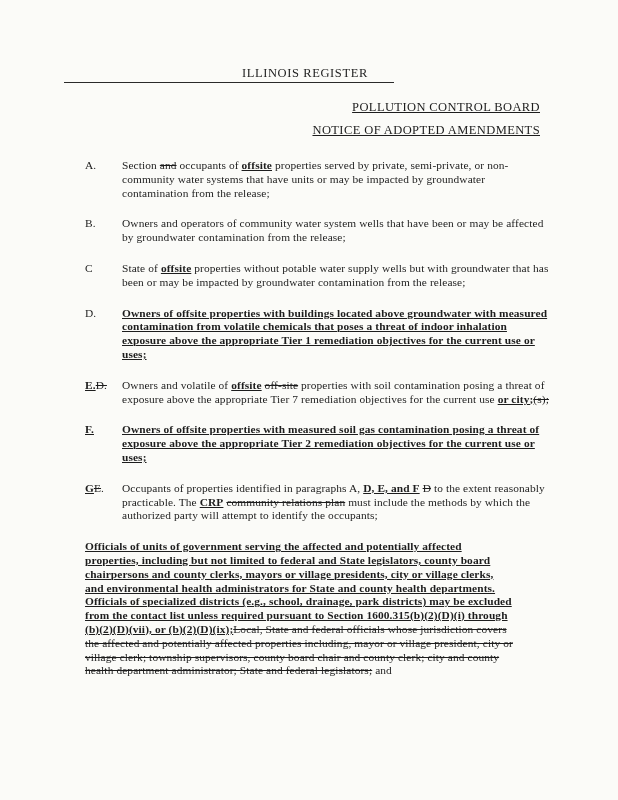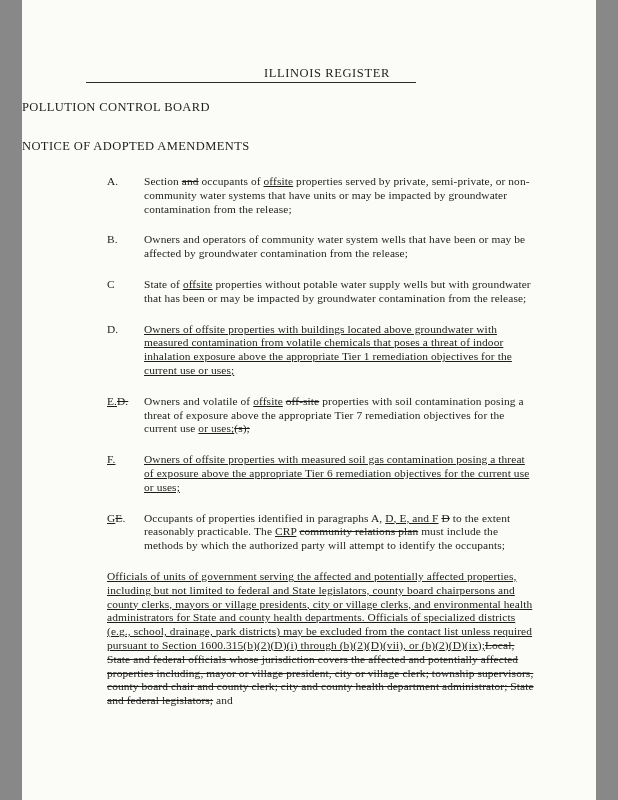--- a/index.html
+++ b/index.html
@@ -1,18 +1,18 @@
 <!DOCTYPE html>
 <html><head>
 <meta charset="utf-8">
 <style>
   html,body { margin:0; padding:0; background:#888; }
   .page {
     position:relative;
-    width:574px; height:800px;
+    width:618px; height:800px;
     margin:0 auto;
     background:#fbfbf8;
     font-family:"Liberation Serif", serif;
     color:#1d1d1d;
     overflow:hidden;
     box-sizing:border-box;
     -webkit-font-smoothing:antialiased;
   }
   .header-row {
     display:flex;
@@ -24,42 +24,43 @@
     border-bottom:1.2px solid #2a2a2a;
     height:14px;
   }
   .register-title {
     font-size:12.5px;
     letter-spacing:0.6px;
     border-bottom:1.2px solid #2a2a2a;
     padding:0 26px 1px 10px;
   }
   .center-title {
-    text-align:left;
+    text-align:right;
     font-size:12.5px;
     letter-spacing:0.4px;
     width:540px;
+    text-decoration:underline;
   }
   .board-title   { margin-top:17px; }
-  .notice-title  { margin-top:24px; }
+  .notice-title  { margin-top:8px; }
   .paragraph-list {
     margin-top:21px;
     padding-left:85px;
     padding-right:60px;
   }
   .para {
     display:flex;
     margin-bottom:17px;
     font-size:11.4px;
     line-height:13.8px;
     letter-spacing:0.1px;
   }
   .para .label { width:37px; flex-shrink:0; }
   .para .body  { width:428px; text-align:left; }
-  .u { text-decoration:underline; text-decoration-thickness:1px; }
+  .u { text-decoration:underline; text-decoration-thickness:1px;font-weight:bold; }
   .s { text-decoration:line-through; text-decoration-thickness:1px; }
 </style>
 </head>
 <body>
 
 <div class="page">
 
   <div class="header-row">
     <div class="header-rule"></div>
     <div class="register-title">ILLINOIS REGISTER</div>
@@ -81,25 +82,25 @@
       <div class="para">
         <span class="label"><span>C</span></span>
         <div class="body"><span>State of </span><span class="u">offsite</span><span> properties without potable water supply wells but with groundwater that has been or may be impacted by groundwater contamination from the release;</span></div>
       </div>
       <div class="para">
         <span class="label"><span>D.</span></span>
         <div class="body"><span class="u">Owners of offsite properties with buildings located above groundwater with measured contamination from volatile chemicals that poses a threat of indoor inhalation exposure above the appropriate Tier 1 remediation objectives for the current use or uses;</span></div>
       </div>
       <div class="para">
         <span class="label"><span class="u">E.</span><span class="s">D.</span></span>
-        <div class="body"><span>Owners and volatile of </span><span class="u">offsite</span><span> </span><span class="s">off-site</span><span> properties with soil contamination posing a threat of exposure above the appropriate Tier 7 remediation objectives for the current use </span><span class="u">or uses;</span><span class="s">(s);</span></div>
+        <div class="body"><span>Owners and volatile of </span><span class="u">offsite</span><span> </span><span class="s">off-site</span><span> properties with soil contamination posing a threat of exposure above the appropriate Tier 7 remediation objectives for the current use </span><span class="u">or city;</span><span class="s">(s);</span></div>
       </div>
       <div class="para">
         <span class="label"><span class="u">F.</span></span>
-        <div class="body"><span class="u">Owners of offsite properties with measured soil gas contamination posing a threat of exposure above the appropriate Tier 6 remediation objectives for the current use or uses;</span></div>
+        <div class="body"><span class="u">Owners of offsite properties with measured soil gas contamination posing a threat of exposure above the appropriate Tier 2 remediation objectives for the current use or uses;</span></div>
       </div>
       <div class="para">
         <span class="label"><span class="u">G</span><span class="s">E</span><span>.</span></span>
         <div class="body"><span>Occupants of properties identified in paragraphs A, </span><span class="u">D, E, and F</span><span> </span><span class="s">D</span><span> to the extent reasonably practicable.  The </span><span class="u">CRP</span><span> </span><span class="s">community relations plan</span><span> must include the methods by which the authorized party will attempt to identify the occupants;</span></div>
       </div>
       <div class="para">
         <div class="body"><span class="u">Officials of units of government serving the affected and potentially affected properties, including but not limited to federal and State legislators, county board chairpersons and county clerks, mayors or village presidents, city or village clerks, and environmental health administrators for State and county health departments.  Officials of specialized districts (e.g., school, drainage, park districts) may be excluded from the contact list unless required pursuant to Section 1600.315(b)(2)(D)(i) through (b)(2)(D)(vii), or (b)(2)(D)(ix);</span><span class="s">Local, State and federal officials whose jurisdiction covers the affected and potentially affected properties including, mayor or village president, city or village clerk; township supervisors, county board chair and county clerk; city and county health department administrator; State and federal legislators;</span><span> and</span></div>
       </div>
     </div>
 

